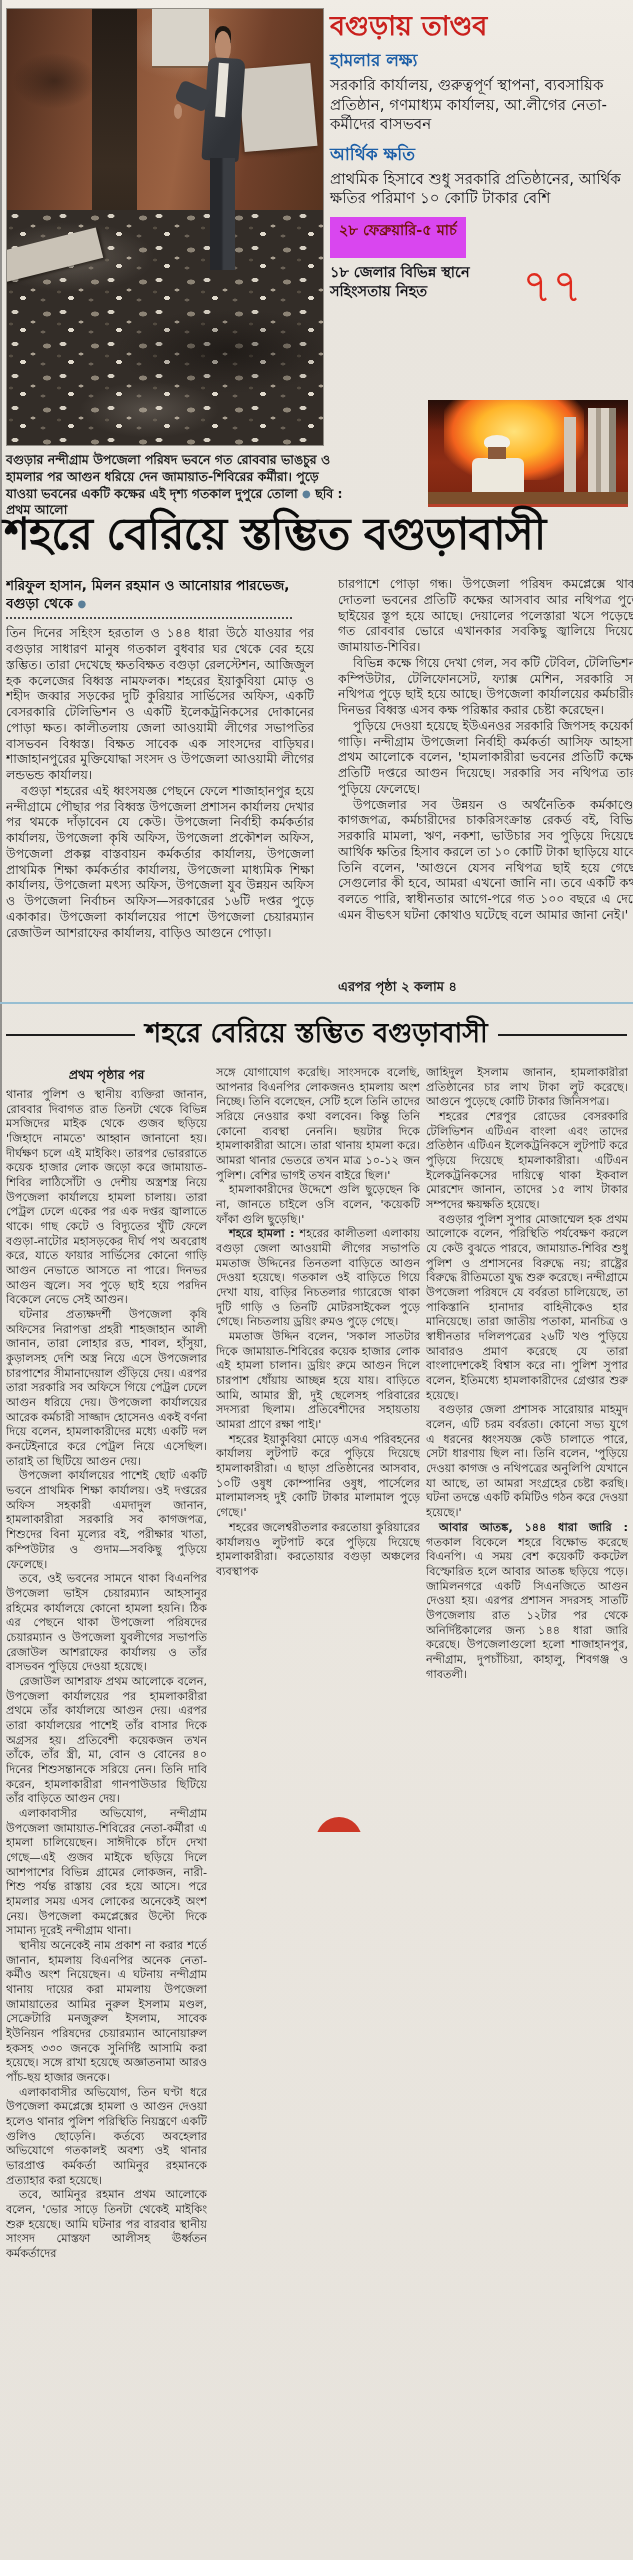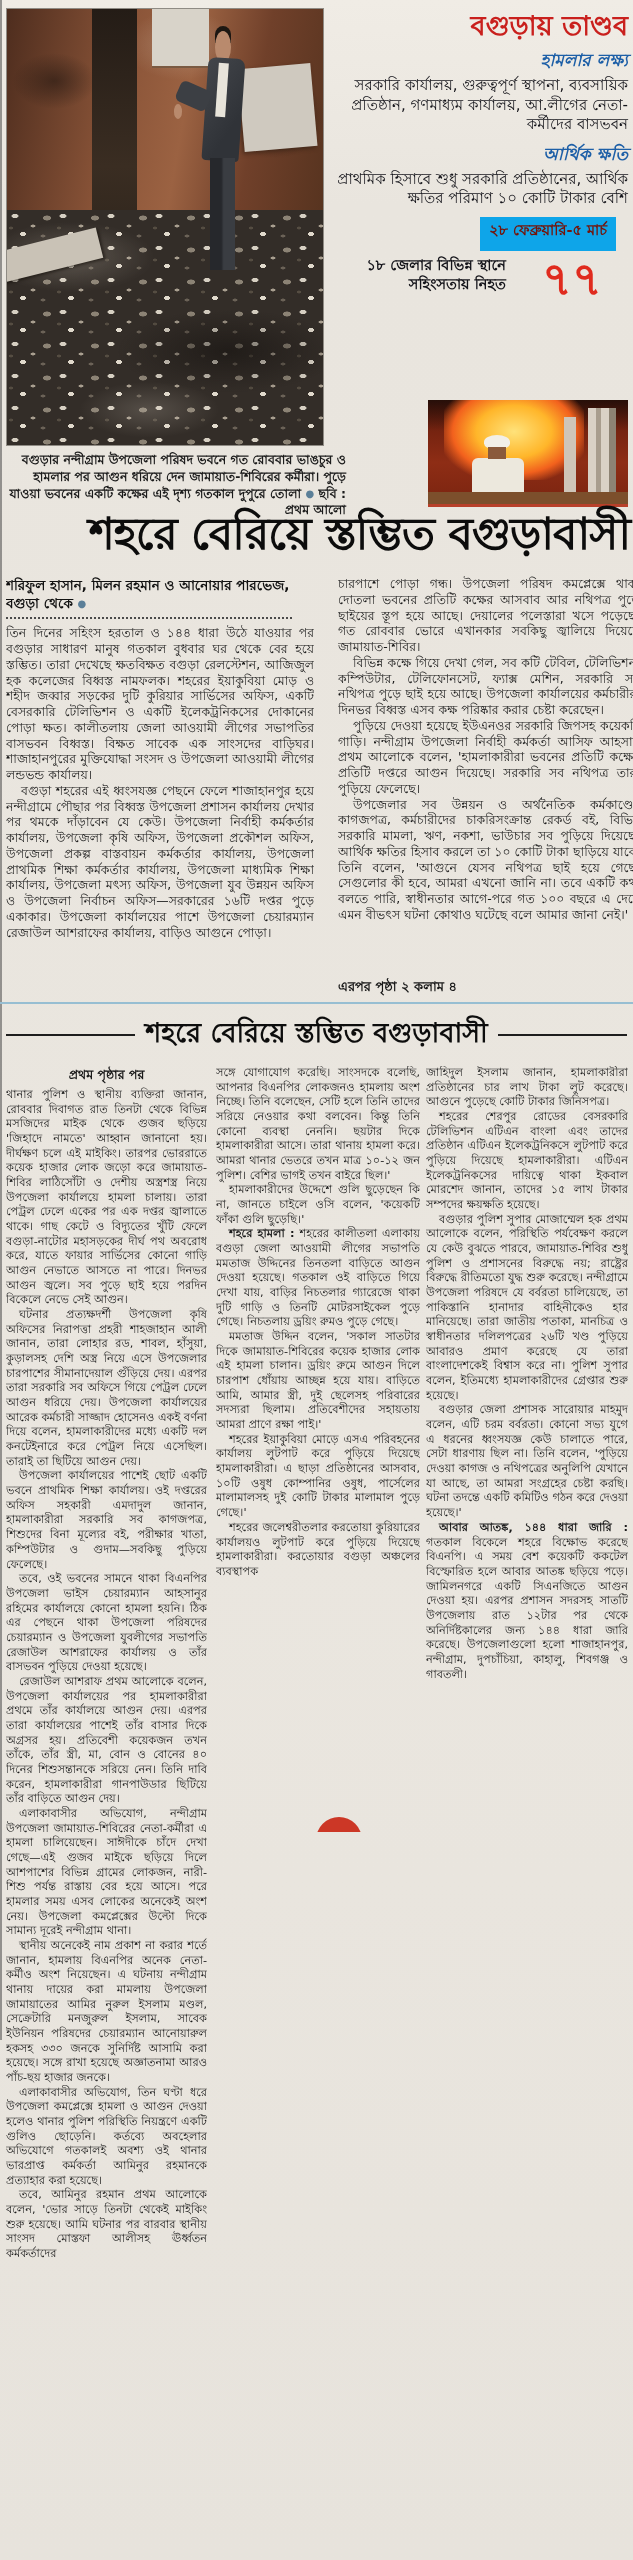--- a/index.html
+++ b/index.html
@@ -1,19 +1,19 @@
 <!DOCTYPE html>
 <html><head>
 <meta charset="utf-8">
 <style>
   html,body{margin:0;padding:0;}
   body{background:#cfcbc4;font-family:"DejaVu Sans","Liberation Sans",sans-serif;}
   .page{position:relative;width:633px;height:2560px;background:#eae6df;overflow:hidden;color:#171717;}
   .page::before{content:"";position:absolute;inset:0;background:linear-gradient(180deg,#f0ece5 0%,#e9e5de 8%,#eae6df 60%,#e7e3dc 100%);pointer-events:none;}
-  .abs{position:absolute;text-align:right;}
+  .abs{position:absolute;}
   .scan-edge{left:0;top:520;width:2px;height:2040px;background:#4a4a4a;opacity:.55;}
 
   
   .photo-main{left:6px;top:8px;width:316px;height:436px;border:1px solid #8f8b84;background:#6e4230;overflow:hidden;}
   .pm-wall{position:absolute;left:0;top:0;right:0;height:52%;background:linear-gradient(100deg,#4e2d1e 0%,#8a5438 35%,#9b6242 55%,#70402a 75%,#56331f 100%);}
   .pm-smudge{position:absolute;left:0;top:0;right:0;height:55%;background:
     radial-gradient(60px 40px at 15% 30%,rgba(30,20,15,.55),transparent 70%),
     radial-gradient(80px 50px at 55% 15%,rgba(230,220,205,.25),transparent 70%),
     radial-gradient(70px 60px at 85% 45%,rgba(25,18,12,.5),transparent 70%);}
   .pm-door{position:absolute;left:27%;top:0;width:14%;height:60%;background:linear-gradient(180deg,#241c16,#3a2d22 60%,#2c231b);}
@@ -37,26 +37,26 @@
     background-size:48px 32px;}
   .pm-debris::after{content:"";position:absolute;inset:0;background:
     radial-gradient(120px 50px at 20% 20%,rgba(220,210,195,.25),transparent 70%),
     radial-gradient(160px 60px at 70% 60%,rgba(15,12,10,.5),transparent 70%),
     radial-gradient(100px 40px at 45% 85%,rgba(225,215,200,.2),transparent 70%);}
   .pm-beam{position:absolute;left:-4%;bottom:40%;width:34%;height:7%;background:#c9c2b6;transform:rotate(-14deg);box-shadow:2px 2px 3px rgba(20,15,10,.6);}
 
   
   .infobox{left:330px;top:12px;width:298px;}
   .ib-title{font-size:27px;line-height:1.05;color:#c9201d;font-weight:800;margin:0 0 4px;}
-  .ib-head{font-size:17px;color:#1d5fa7;font-weight:700;margin:7px 0 1px;font-style:italic;}
+  .ib-head{font-size:17px;color:#1d5fa7;font-weight:700;margin:7px 0 1px;}
   .ib-text{font-size:15px;line-height:1.28;color:#14141a;font-weight:500;margin:0;}
-  .ib-band{background:#0ea5e9;color:#74140a;font-weight:700;font-size:14.5px;padding:2px 9px 8px;display:inline-block;margin:9px 12px 5px;}
-  .ib-deathrow{display:flex;align-items:flex-start;gap:20px;}
+  .ib-band{background:#d946ef;color:#74140a;font-weight:700;font-size:14.5px;padding:2px 9px 15px;display:inline-block;margin:9px 0 5px;}
+  .ib-deathrow{display:flex;align-items:flex-start;}
   .ib-deathlabel{font-size:14.5px;font-weight:700;line-height:1.3;width:176px;color:#14141a;}
-  .ib-count{font-size:46px;color:#e02b1e;font-weight:700;line-height:.85;margin-left:16px;margin-top:4px;font-family:"DejaVu Serif","Liberation Serif",serif;}
+  .ib-count{font-size:46px;color:#e02b1e;font-weight:400;line-height:.85;margin-left:16px;margin-top:4px;font-family:"DejaVu Serif","Liberation Serif",serif;}
 
   
   .photo-fire{left:428px;top:400px;width:200px;height:104px;background:linear-gradient(180deg,#5e1a0c,#8e2d15 60%,#7a2410);overflow:hidden;border-bottom:3px solid #b8402a;}
   .pf-flame{position:absolute;left:8%;top:-8%;width:70%;height:85%;background:radial-gradient(ellipse at 50% 45%,#ffe27a 0%,#ffb62a 38%,#f2611d 62%,rgba(120,25,8,0) 78%);}
   .pf-smoke{position:absolute;left:0;top:0;right:0;height:30%;background:linear-gradient(180deg,rgba(25,12,8,.8),transparent);}
   .pf-pillar{position:absolute;right:6%;top:8%;width:14%;height:84%;background:linear-gradient(90deg,#d9d1c6 0 30%,#a89d8e 30% 45%,#d9d1c6 45% 75%,#8d8374 75%);}
   .pf-pillar2{position:absolute;right:26%;top:16%;width:6%;height:76%;background:#cfc5b8;}
   .pf-cap{position:absolute;left:28%;top:34%;width:13%;height:13%;background:#f2efe8;border-radius:50% 50% 40% 40%;}
   .pf-face{position:absolute;left:30%;top:45%;width:9%;height:12%;background:#8a5a3c;}
   .pf-body{position:absolute;left:22%;top:56%;width:26%;height:34%;background:#ece8dd;border-radius:6px 6px 0 0;}

